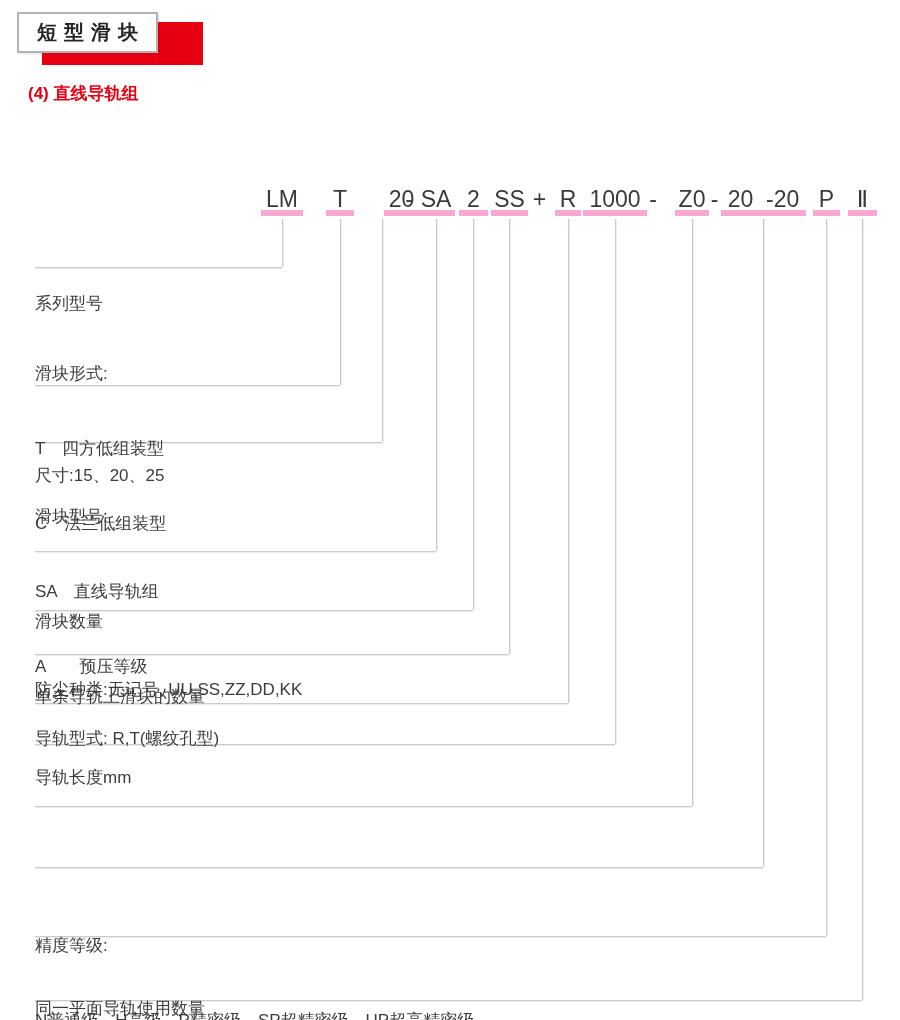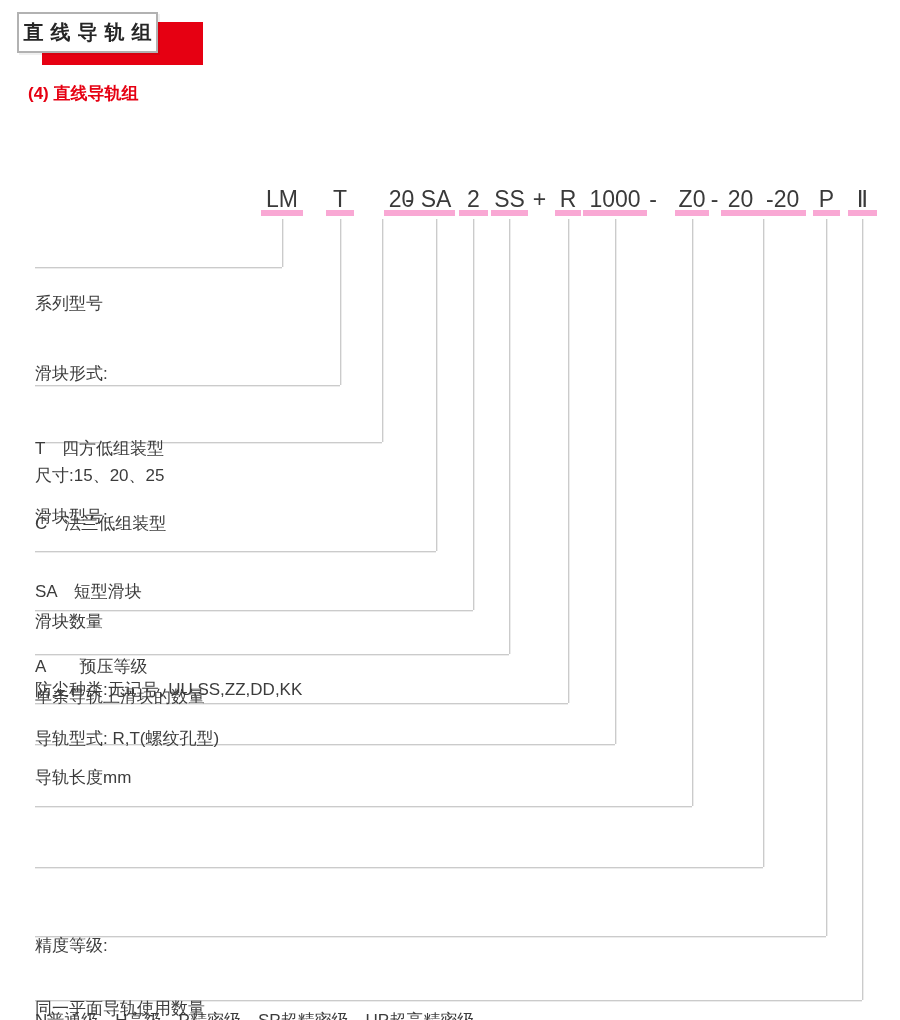--- a/index.html
+++ b/index.html
@@ -30,21 +30,21 @@
   
   .lbl{position:absolute;left:35px;font-size:17px;line-height:25px;color:#3c3c3c;white-space:pre;}
 </style>
 </head>
 <body>
 
 <div id="page">
 
   <div class="badge-red"></div>
   <div class="badge-box">
-    <span>直线导轨组</span>
+    <span>短型滑块</span>
   </div>
   <div class="section-title">(4) 直线导轨组</div>
 
   <div>
     <div class="seg u" style="left:261px;width:42px;">LM</div>
     <div class="seg u" style="left:326px;width:28px;">T</div>
     <div class="seg u" style="left:384px;width:35px;">20</div>
     <div class="seg" style="left:401px;width:16px;">-</div>
     <div class="seg u" style="left:417px;width:38px;">SA</div>
     <div class="seg u" style="left:459px;width:29px;">2</div>
@@ -95,21 +95,21 @@
     <div>T　四方低组装型</div>
     <div>C　法兰低组装型</div>
   </div>
 
   <div class="lbl" style="top:413px;">
     <div>尺寸:15、20、25</div>
   </div>
 
   <div class="lbl" style="top:454px;">
     <div>滑块型号:</div>
-    <div>SA　短型滑块</div>
+    <div>SA　直线导轨组</div>
     <div>A　　预压等级</div>
   </div>
 
   <div class="lbl" style="top:559px;">
     <div>滑块数量</div>
     <div>单条导轨上滑块的数量</div>
   </div>
 
   <div class="lbl" style="top:627px;">
     <div>防尘种类:无记号, UU,SS,ZZ,DD,KK</div>

